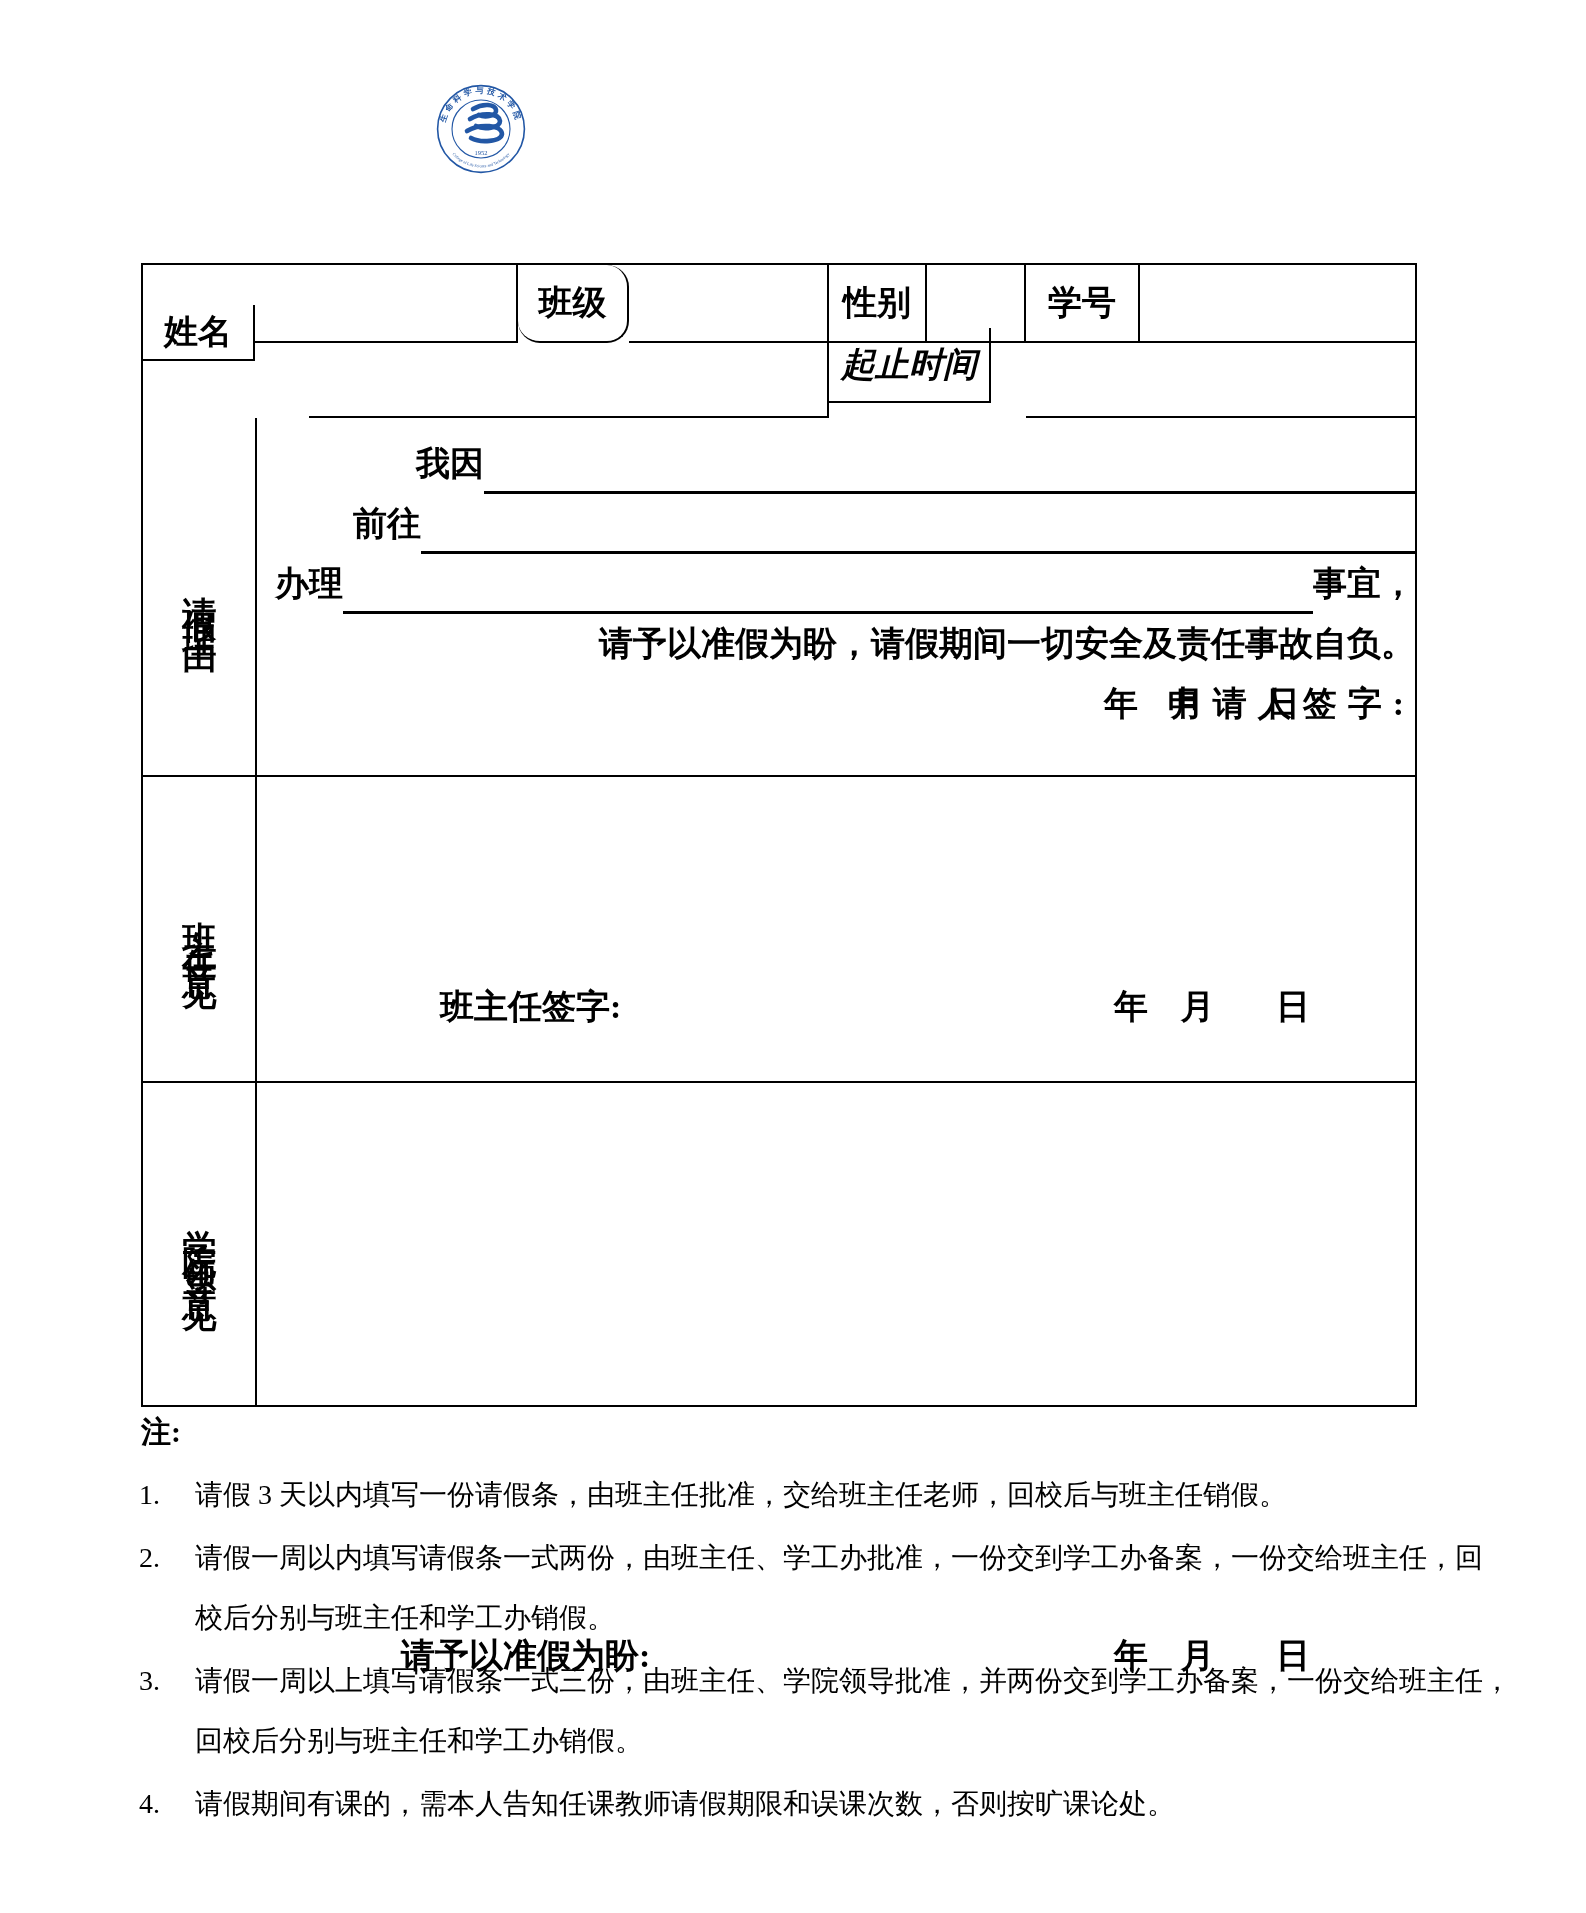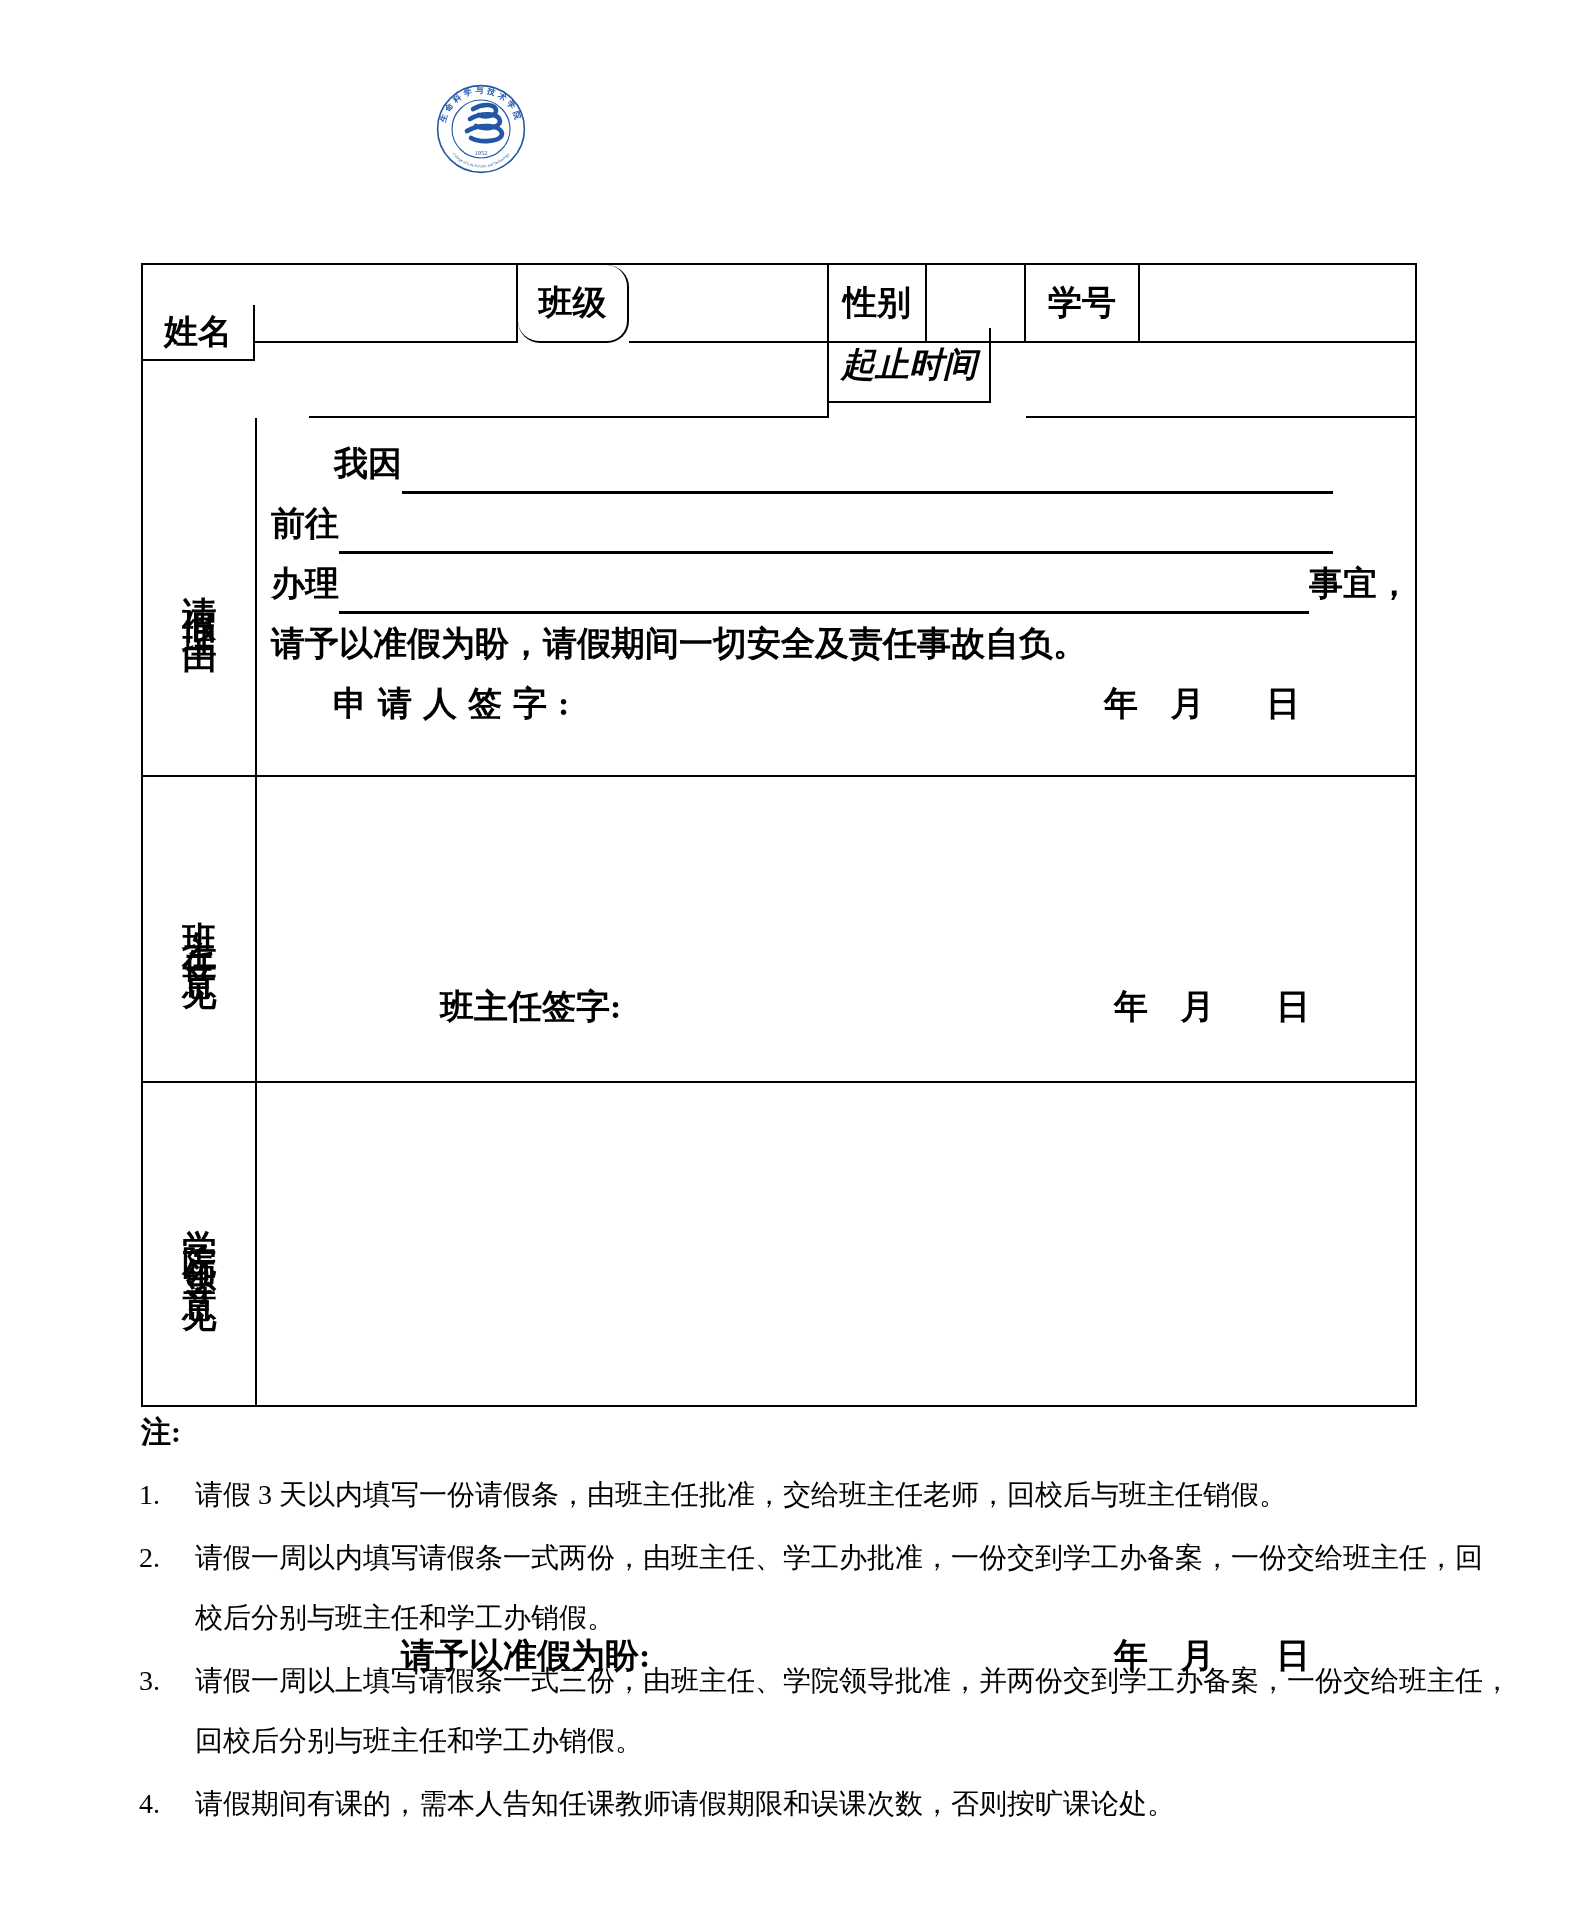--- a/index.html
+++ b/index.html
@@ -24,21 +24,21 @@
   .c { position:absolute; border-right:2px solid #000; border-bottom:2px solid #000;
        font-size:34px; font-weight:600; display:flex; align-items:center;
        justify-content:center; overflow:hidden; }
   .c.er { border-right:none; }
   .c.eb { border-bottom:none; }
   .c.val { justify-content:flex-start; padding-left:12px; }
   .vlab span { writing-mode:vertical-rl; text-orientation:upright; letter-spacing:14px;
                white-space:nowrap; }
 
   
-  .reason { display:block; padding:16px 0 0 14px; }
+  .reason { display:block; padding:16px 0 0 14px;text-align:right; }
   .rline { height:60px; line-height:60px; white-space:nowrap; font-size:34px; font-weight:600; }
   .fill { display:inline-block; border-bottom:3px solid #000; height:46px; vertical-align:bottom; }
   .rl1 { margin-left:63px; }
   .rl5 { position:relative; }
   .signlab { margin-left:62px; letter-spacing:11px; }
   .ymd { position:absolute; top:0; left:833px; white-space:nowrap; letter-spacing:0; }
   .ymd .m { margin-left:24px; }
   .ymd .d { margin-left:53px; }
 
   

